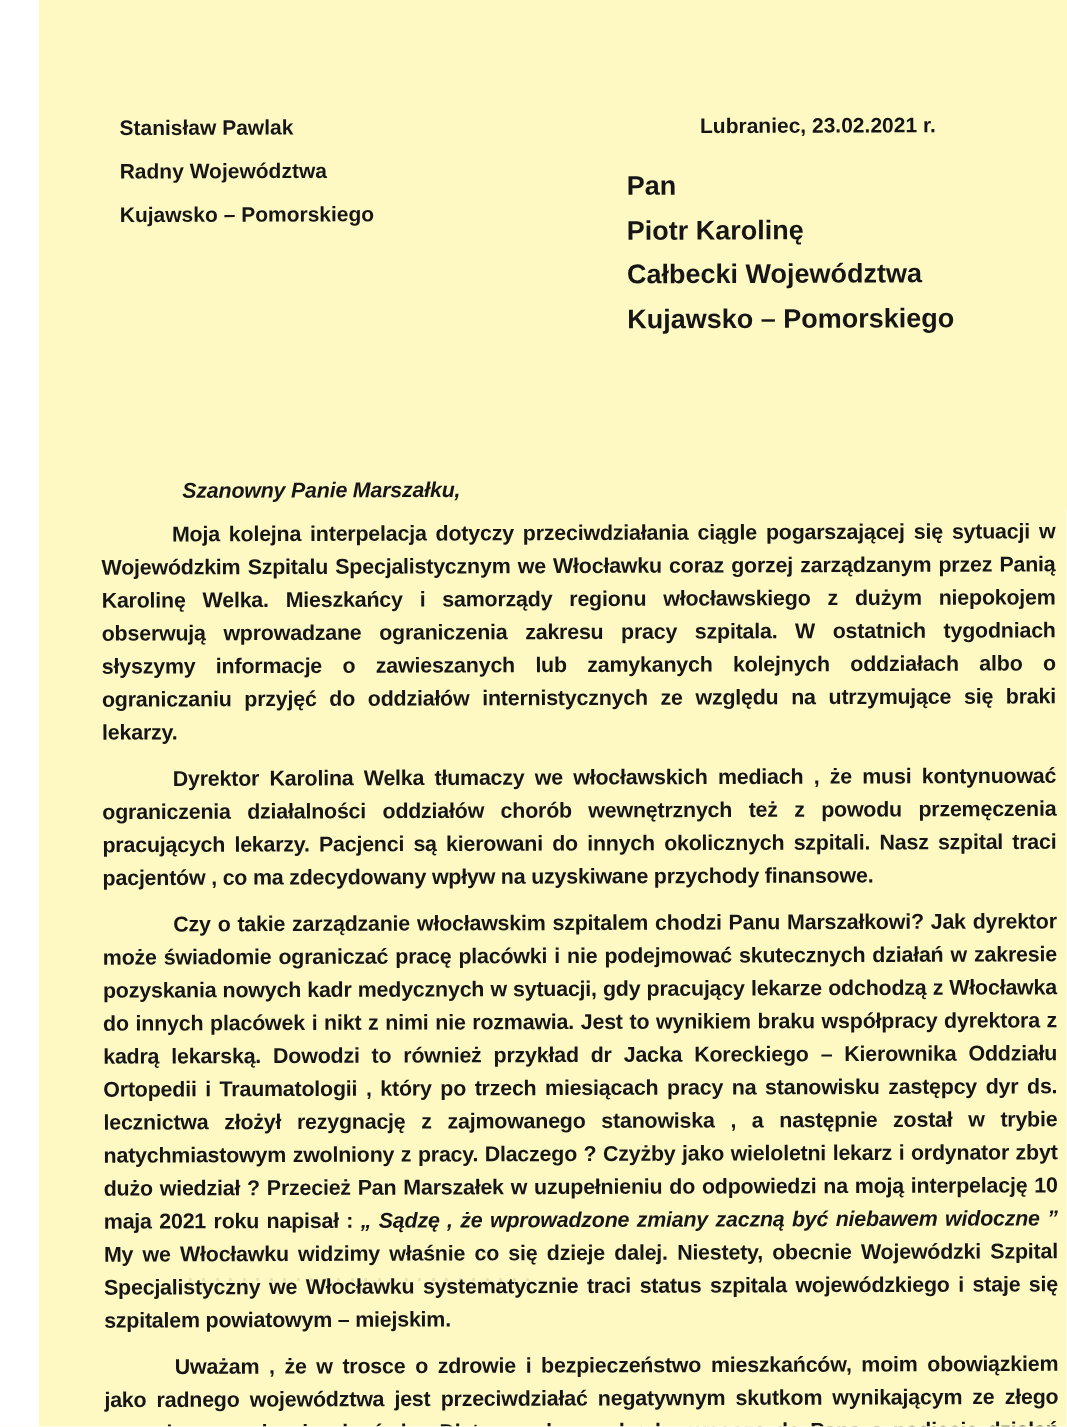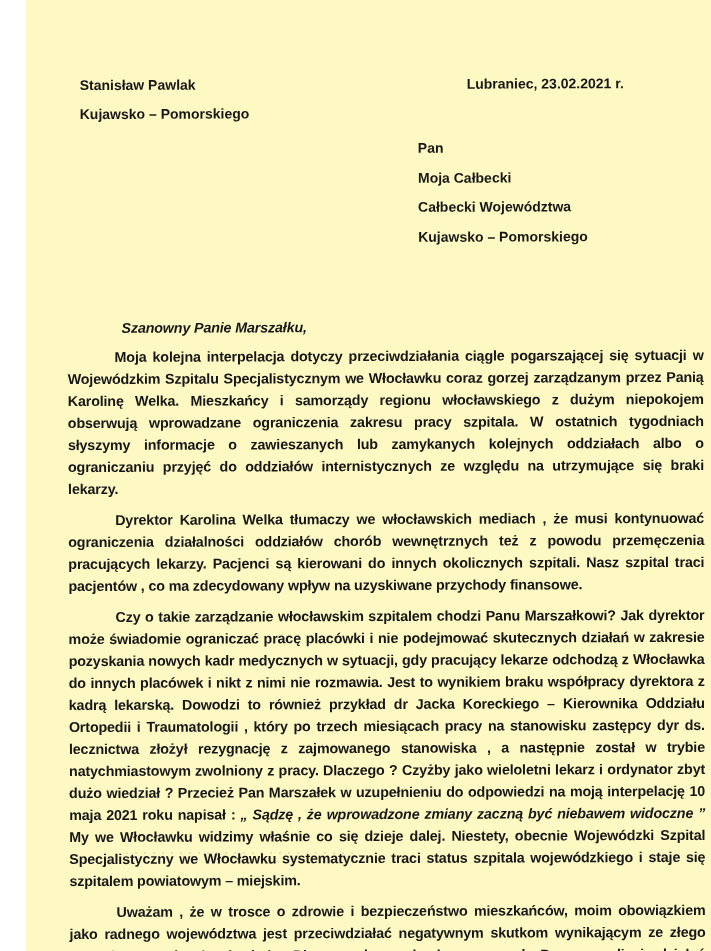--- a/index.html
+++ b/index.html
@@ -60,22 +60,22 @@
     position: absolute;
     left: 442px;
     top: 70px;
     font-size: 14px;
     line-height: 29px;
     white-space: nowrap;
   }
   .recipient {
     position: absolute;
     left: 393px;
-    top: 134px;
-    font-size: 14px;
+    top: 110px;
+    font-size: 18px;
     line-height: 29.5px;
     white-space: nowrap;
   }
   .letter-body {
     position: absolute;
     left: 42px;
     top: 316px;
     width: 636px;
     font-size: 14.3px;
     letter-spacing: -0.15px;
@@ -98,28 +98,29 @@
 </style>
 </head>
 <body>
 
 <div class="page">
 
   <div class="content">
 
     <div class="sender">
       <div>Stanisław Pawlak</div>
+      <div>Radny Województwa</div>
       <div>Kujawsko – Pomorskiego</div>
     </div>
 
     <div class="dateline">Lubraniec, 23.02.2021 r.</div>
 
     <div class="recipient">
       <div>Pan</div>
-      <div>Moja Całbecki</div>
+      <div>Piotr Karolinę</div>
       <div>Całbecki Województwa</div>
       <div>Kujawsko – Pomorskiego</div>
     </div>
 
     <div class="letter-body">
       <p class="greeting">Szanowny Panie Marszałku,</p>
       <p>Moja kolejna interpelacja dotyczy przeciwdziałania ciągle pogarszającej się sytuacji w Wojewódzkim Szpitalu Specjalistycznym we Włocławku coraz gorzej zarządzanym przez Panią Karolinę Welka. Mieszkańcy i samorządy regionu włocławskiego z dużym niepokojem obserwują wprowadzane ograniczenia zakresu pracy szpitala. W ostatnich tygodniach słyszymy informacje o zawieszanych lub zamykanych kolejnych oddziałach albo o ograniczaniu przyjęć do oddziałów internistycznych ze względu na utrzymujące się braki lekarzy.</p>
       <p>Dyrektor Karolina Welka tłumaczy we włocławskich mediach , że musi kontynuować ograniczenia działalności oddziałów chorób wewnętrznych też z powodu przemęczenia pracujących lekarzy. Pacjenci są kierowani do innych okolicznych szpitali. Nasz szpital traci pacjentów , co ma zdecydowany wpływ na uzyskiwane przychody finansowe.</p>
       <p>
         <span>Czy o takie zarządzanie włocławskim szpitalem chodzi Panu Marszałkowi? Jak dyrektor może świadomie ograniczać pracę placówki i nie podejmować skutecznych działań w zakresie pozyskania nowych kadr medycznych w sytuacji, gdy pracujący lekarze odchodzą z Włocławka do innych placówek i nikt z nimi nie rozmawia. Jest to wynikiem braku współpracy dyrektora z kadrą lekarską. Dowodzi to również przykład dr Jacka Koreckiego – Kierownika Oddziału Ortopedii i Traumatologii , który po trzech miesiącach pracy na stanowisku zastępcy dyr ds. lecznictwa złożył rezygnację z zajmowanego stanowiska , a następnie został w trybie natychmiastowym zwolniony z pracy. Dlaczego ? Czyżby jako wieloletni lekarz i ordynator zbyt dużo wiedział ? Przecież Pan Marszałek w uzupełnieniu do odpowiedzi na moją interpelację 10 maja 2021 roku napisał :</span>

